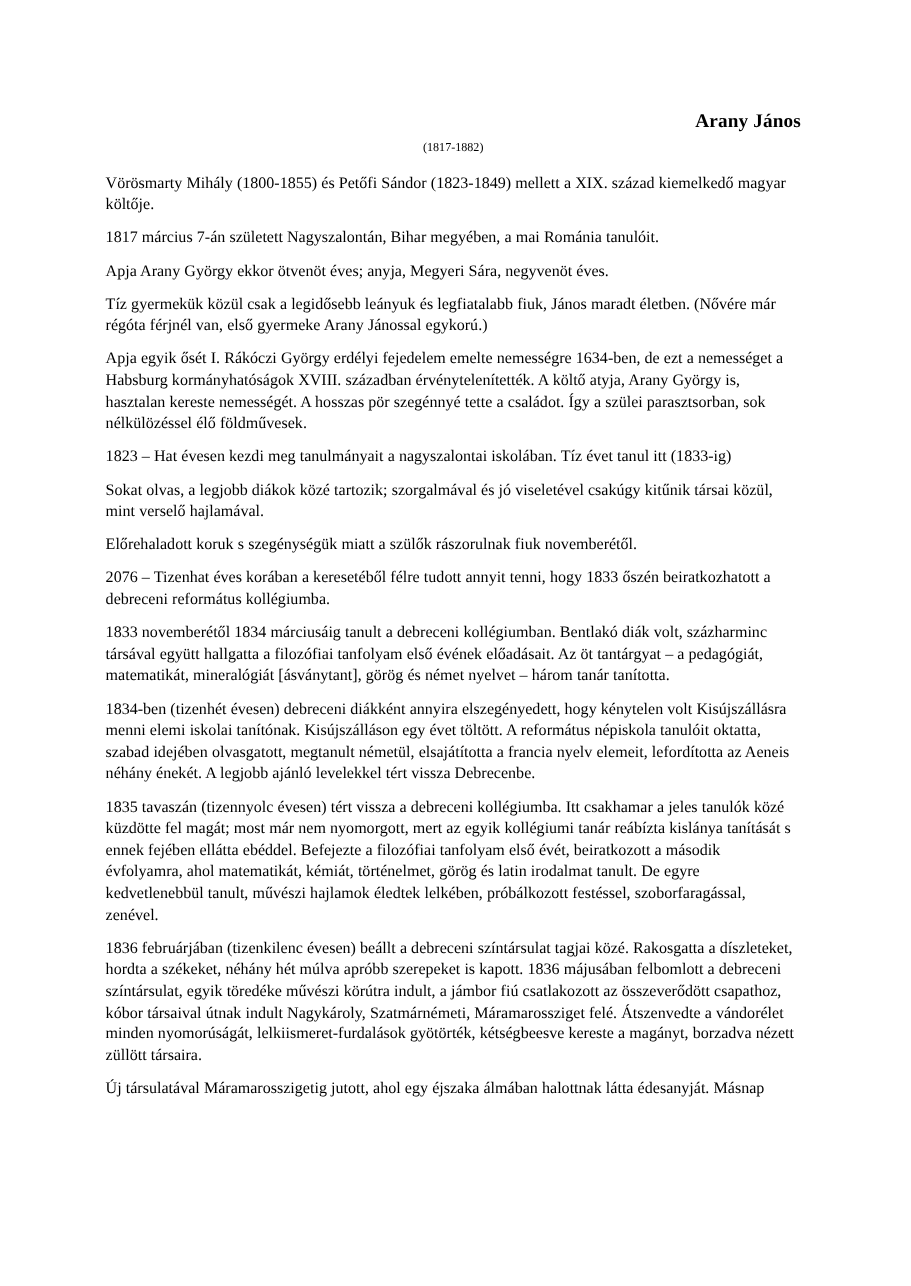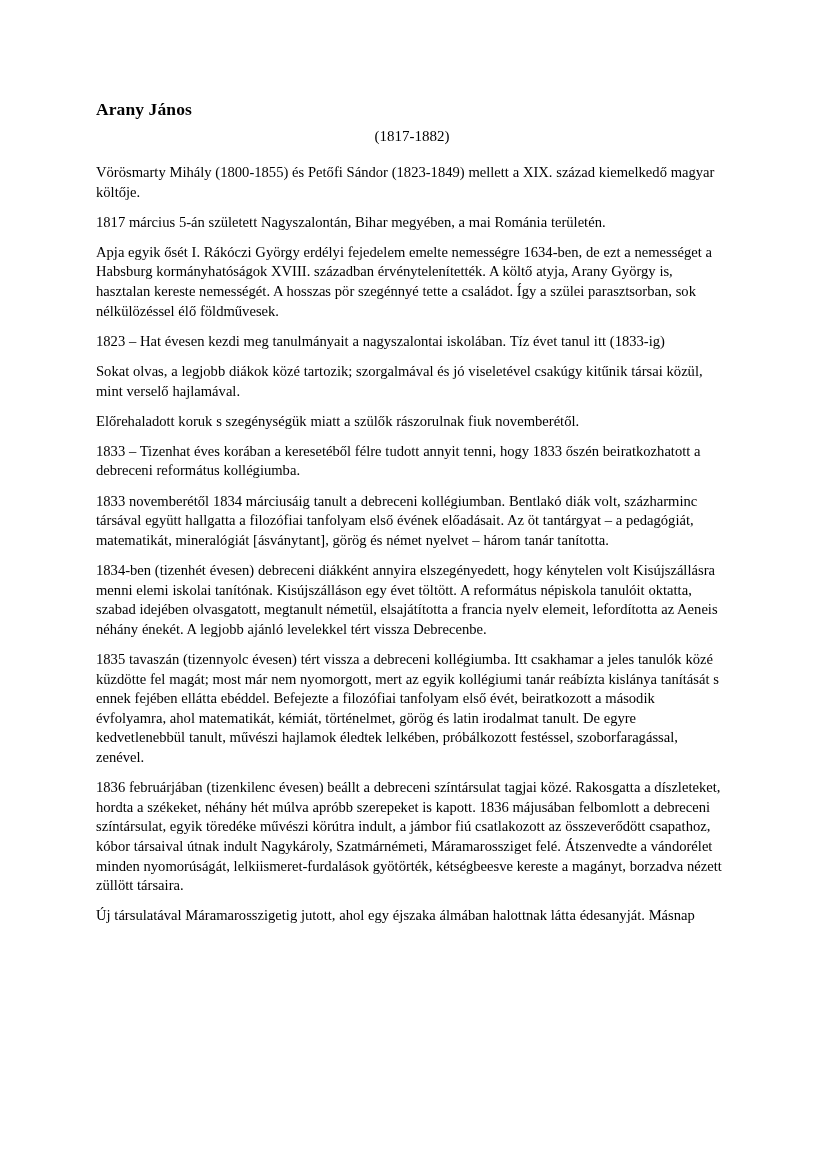--- a/index.html
+++ b/index.html
@@ -16,30 +16,30 @@
     -webkit-font-smoothing: antialiased;
   }
   .page {
     width: 828px;
     min-height: 1169px;
     box-sizing: border-box;
     padding: 98px 100px 40px 96px;
     background: #ffffff;
   }
   .doc-title {
-    text-align: left;
+    text-align: right;
     font-size: 17.5px;
     font-weight: bold;
     line-height: 1.28;
     margin: 0 0 1px 0;
     letter-spacing: 0.1px;
   }
   .doc-subtitle {
     text-align: center;
-    font-size: 15px;
+    font-size: 11px;
     font-weight: normal;
     line-height: 1.3;
     margin: 7px 0 16px 0;
   }
   .body-blocks {
     width: 632px;
   }
   p.para {
     font-size: 14.6px;
     line-height: 1.345;
@@ -58,26 +58,28 @@
 <body>
 
 <div class="page">
 
   <h1 class="doc-title">Arany János</h1>
 
   <div class="doc-subtitle">(1817-1882)</div>
 
   <div class="body-blocks">
       <p class="para"><span>Vörösmarty Mihály (1800-1855) és Petőfi Sándor (1823-1849) mellett a XIX. század kiemelkedő magyar költője.</span></p>
-      <p class="para"><span class="run-b">1817</span><span> március 5-án született </span><span class="run-b">Nagyszalontá</span><span>n, Bihar megyében, a mai Románia területén.</span></p>
+      <p class="para"><span class="run-b">1817</span><span> március 7-án született </span><span class="run-b">Nagyszalontá</span><span>n, Bihar megyében, a mai Románia tanulóit.</span></p>
+      <p class="para"><span>Apja Arany György ekkor ötvenöt éves; anyja, Megyeri Sára, negyvenöt éves.</span></p>
+      <p class="para"><span>Tíz gyermekük közül csak a legidősebb leányuk és legfiatalabb fiuk, János maradt életben. (Nővére már régóta férjnél van, első gyermeke Arany Jánossal egykorú.)</span></p>
       <p class="para"><span>Apja egyik ősét I. Rákóczi György erdélyi fejedelem emelte nemességre 1634-ben, de ezt a nemességet a Habsburg kormányhatóságok XVIII. században érvénytelenítették. A költő atyja, Arany György is, hasztalan kereste nemességét. A hosszas pör szegénnyé tette a családot. Így a </span><span class="run-b">szülei parasztsorban, sok nélkülözéssel élő földművesek</span><span>.</span></p>
       <p class="para"><span>1823 – Hat évesen kezdi meg tanulmányait a nagyszalontai iskolában. Tíz évet tanul itt (1833-ig)</span></p>
       <p class="para"><span>Sokat olvas, a legjobb diákok közé tartozik; szorgalmával és jó viseletével csakúgy kitűnik társai közül, mint verselő hajlamával.</span></p>
       <p class="para"><span>Előrehaladott koruk s szegénységük miatt a szülők rászorulnak fiuk novemberétől.</span></p>
-      <p class="para"><span class="run-b">1833</span><span> – Tizenhat éves korában a keresetéből félre tudott annyit tenni, hogy 1833 őszén </span><span class="run-b">beiratkozhatott a debreceni református kollégiumba</span><span>.</span></p>
+      <p class="para"><span class="run-b">2076</span><span> – Tizenhat éves korában a keresetéből félre tudott annyit tenni, hogy 1833 őszén </span><span class="run-b">beiratkozhatott a debreceni református kollégiumba</span><span>.</span></p>
       <p class="para"><span>1833 novemberétől 1834 márciusáig tanult a debreceni kollégiumban. Bentlakó diák volt, százharminc társával együtt hallgatta a filozófiai tanfolyam első évének előadásait. Az öt tantárgyat – a pedagógiát, matematikát, mineralógiát [ásványtant], görög és német nyelvet – három tanár tanította.</span></p>
       <p class="para"><span>1834-ben (tizenhét évesen) debreceni diákként annyira elszegényedett, hogy kénytelen volt </span><span class="run-b">Kisújszállás</span><span>ra menni elemi </span><span class="run-b">iskolai tanító</span><span>nak. Kisújszálláson egy évet töltött. A református népiskola tanulóit oktatta, szabad idejében olvasgatott, megtanult németül, elsajátította a francia nyelv elemeit, lefordította az Aeneis néhány énekét. A legjobb ajánló levelekkel tért vissza Debrecenbe.</span></p>
       <p class="para"><span>1835 tavaszán (tizennyolc évesen) </span><span class="run-b">tért vissza a debreceni kollégiumba</span><span>. Itt csakhamar a jeles tanulók közé küzdötte fel magát; most már nem nyomorgott, mert az egyik kollégiumi tanár reábízta kislánya tanítását s ennek fejében ellátta ebéddel. Befejezte a filozófiai tanfolyam első évét, beiratkozott a második évfolyamra, ahol matematikát, kémiát, történelmet, görög és latin irodalmat tanult. De egyre kedvetlenebbül tanult, művészi hajlamok éledtek lelkében, próbálkozott festéssel, szoborfaragással, zenével.</span></p>
       <p class="para"><span>1836 februárjában (tizenkilenc évesen) </span><span class="run-b">beállt a debreceni színtársulat tagjai közé</span><span>. Rakosgatta a díszleteket, hordta a székeket, néhány hét múlva apróbb szerepeket is kapott. 1836 májusában felbomlott </span><span class="run-b">a debreceni színtársulat, egyik töredéke művészi körútra indult</span><span>, a jámbor fiú csatlakozott az összeverődött csapathoz, kóbor társaival útnak indult Nagykároly, Szatmárnémeti, Máramarossziget felé. Átszenvedte a vándorélet minden nyomorúságát, lelkiismeret-furdalások gyötörték, kétségbeesve kereste a magányt, borzadva nézett züllött társaira.</span></p>
       <p class="para"><span>Új társulatával Máramarosszigetig jutott, ahol egy éjszaka álmában halottnak látta édesanyját. Másnap </span></p>
     </div>
 
 </div>
 
 </body></html>

